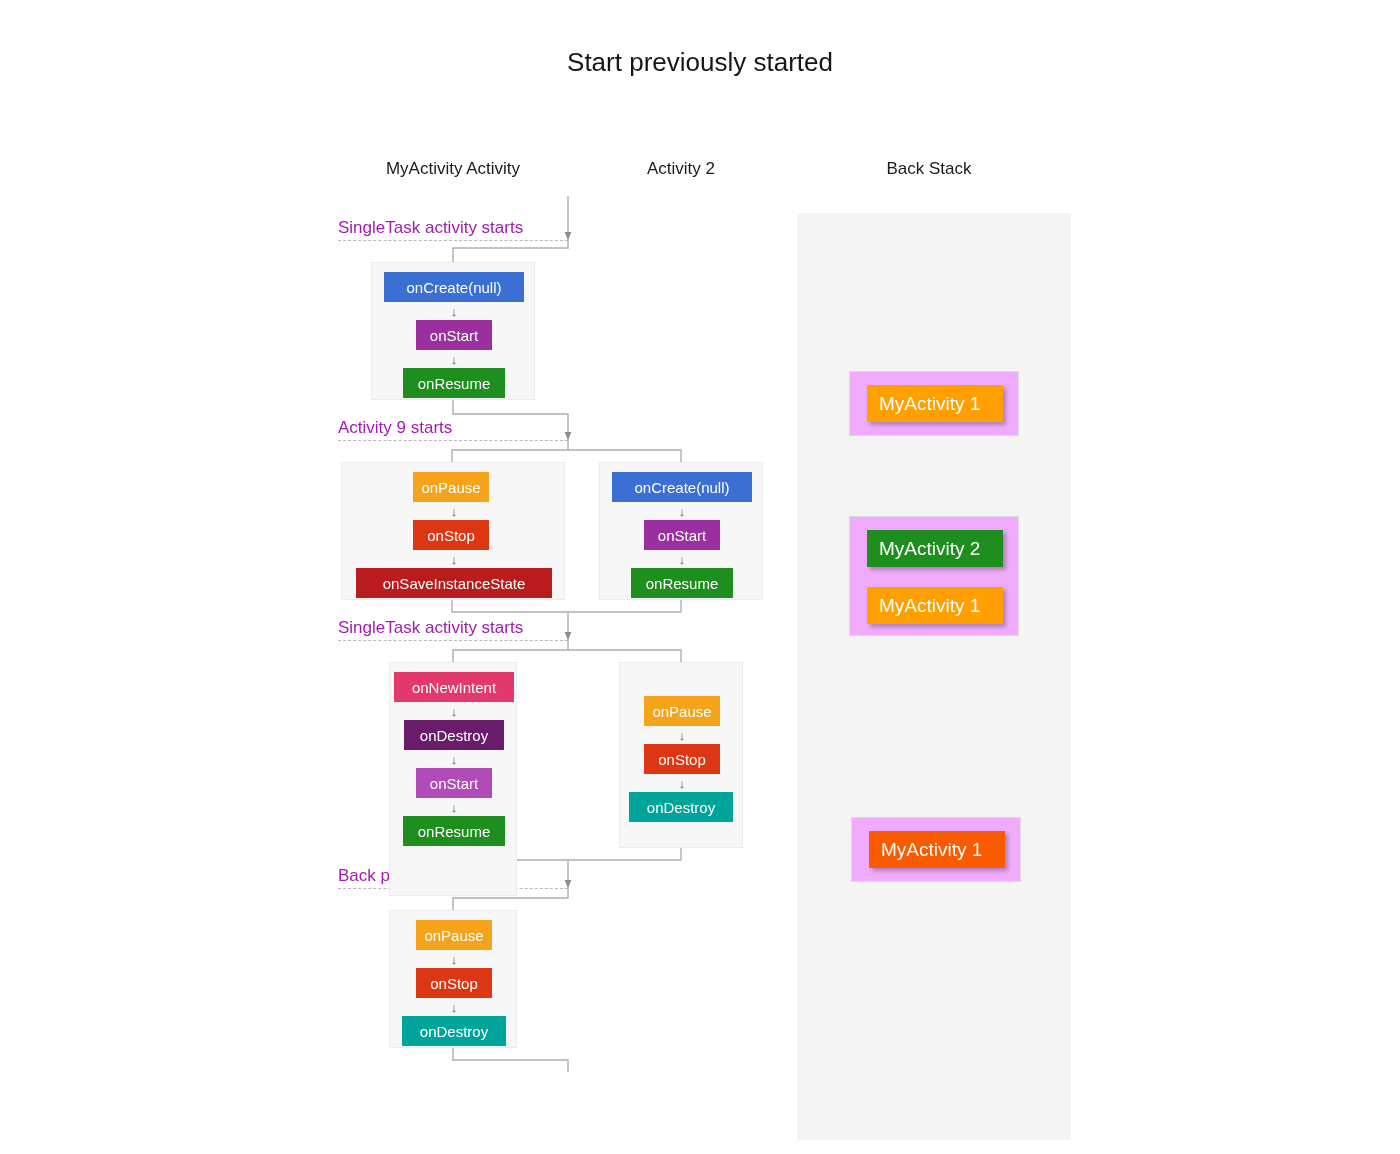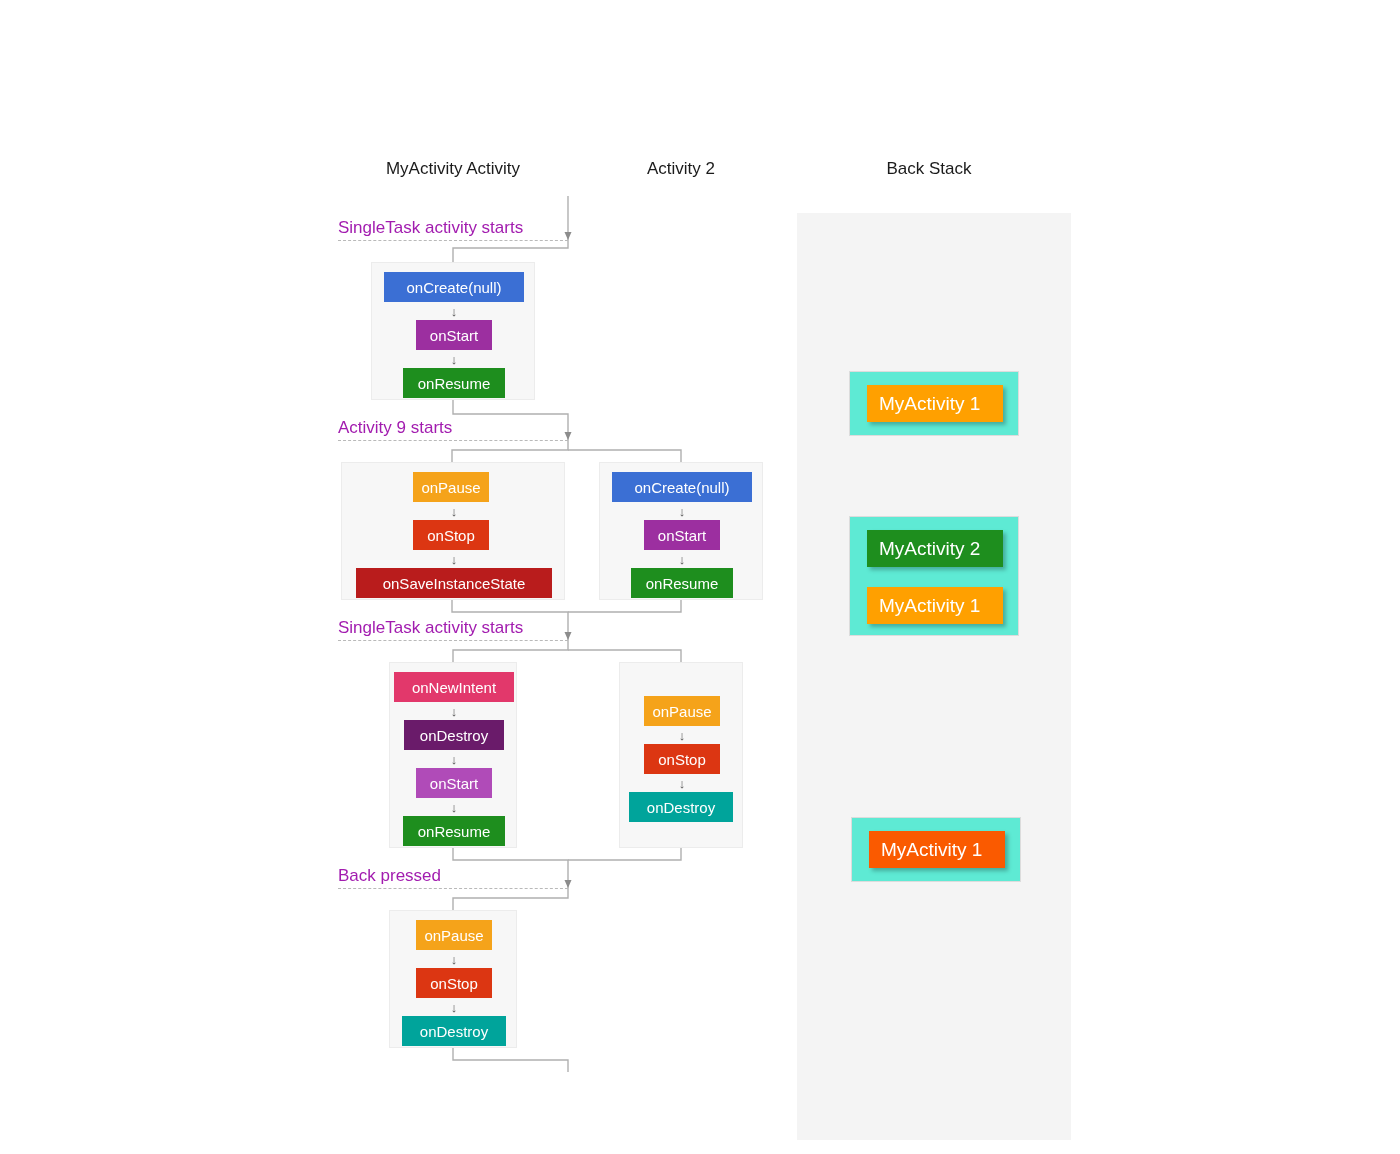--- a/index.html
+++ b/index.html
@@ -24,21 +24,21 @@
   .col-head{
     position:absolute;font-size:17px;color:#1b1b1b;text-align:center;white-space:nowrap;
   }
 
   
   .backstack-panel{
     position:absolute;left:797px;top:213px;width:274px;height:927px;
     background:#f4f4f4;
   }
   .bs-group{
-    position:absolute;background:#5eead4;border:1px solid #dcdcdc;
+    position:absolute;background:#f0abfc;border:1px solid #dcdcdc;
     box-sizing:border-box;
   }
   .bs-item{
     position:absolute;color:#ffffff;font-size:19px;
     display:flex;align-items:center;
     padding-left:12px;
     box-sizing:border-box;
     box-shadow:3px 3px 4px rgba(0,0,0,.26);
   }
 
@@ -68,20 +68,21 @@
   .mini-arrow{
     position:absolute;font-size:13px;color:#555;line-height:1;text-align:center;
   }
 </style>
 </head>
 <body>
 
 <div id="stage">
 
   <div class="title">
+    <span class="ln">Start previously started</span>
   </div>
 
   <div class="col-head" style="left:353px;top:159px;width:200px;">MyActivity Activity</div>
   <div class="col-head" style="left:581px;top:159px;width:200px;">Activity 2</div>
   <div class="col-head" style="left:829px;top:159px;width:200px;">Back Stack</div>
 
   <div class="backstack-panel"></div>
 
   <svg id="links" viewBox="0 0 1400 1154" xmlns="http://www.w3.org/2000/svg">
     <g fill="none" stroke="#b0b0b0" stroke-width="1.4">
@@ -145,21 +146,21 @@
   </div>
 
   <div class="lc-group" style="left:599px;top:462px;width:164px;height:138px;">
     <div class="lc-box" style="left: 12px; top: 9px; width: 140px; height: 30px; background: rgb(59, 111, 212);">onCreate(null)</div>
     <div class="mini-arrow" style="left:67px;top:42px;width:30px;">↓</div>
     <div class="lc-box" style="left: 44px; top: 57px; width: 76px; height: 30px; background: rgb(156, 47, 160);">onStart</div>
     <div class="mini-arrow" style="left:67px;top:90px;width:30px;">↓</div>
     <div class="lc-box" style="left: 31px; top: 105px; width: 102px; height: 30px; background: rgb(30, 142, 30);">onResume</div>
   </div>
 
-  <div class="lc-group" style="left:389px;top:662px;width:128px;height:186px;">
+  <div class="lc-group" style="left:389px;top:662px;width:128px;height:234px;">
     <div class="lc-box" style="left: 4px; top: 9px; width: 120px; height: 30px; background: rgb(226, 56, 107);">onNewIntent</div>
     <div class="mini-arrow" style="left:49px;top:42px;width:30px;">↓</div>
     <div class="lc-box" style="left: 14px; top: 57px; width: 100px; height: 30px; background: rgb(106, 27, 106);">onDestroy</div>
     <div class="mini-arrow" style="left:49px;top:90px;width:30px;">↓</div>
     <div class="lc-box" style="left: 26px; top: 105px; width: 76px; height: 30px; background: rgb(176, 75, 184);">onStart</div>
     <div class="mini-arrow" style="left:49px;top:138px;width:30px;">↓</div>
     <div class="lc-box" style="left: 13px; top: 153px; width: 102px; height: 30px; background: rgb(30, 142, 30);">onResume</div>
   </div>
 
   <div class="lc-group" style="left:619px;top:662px;width:124px;height:186px;">

